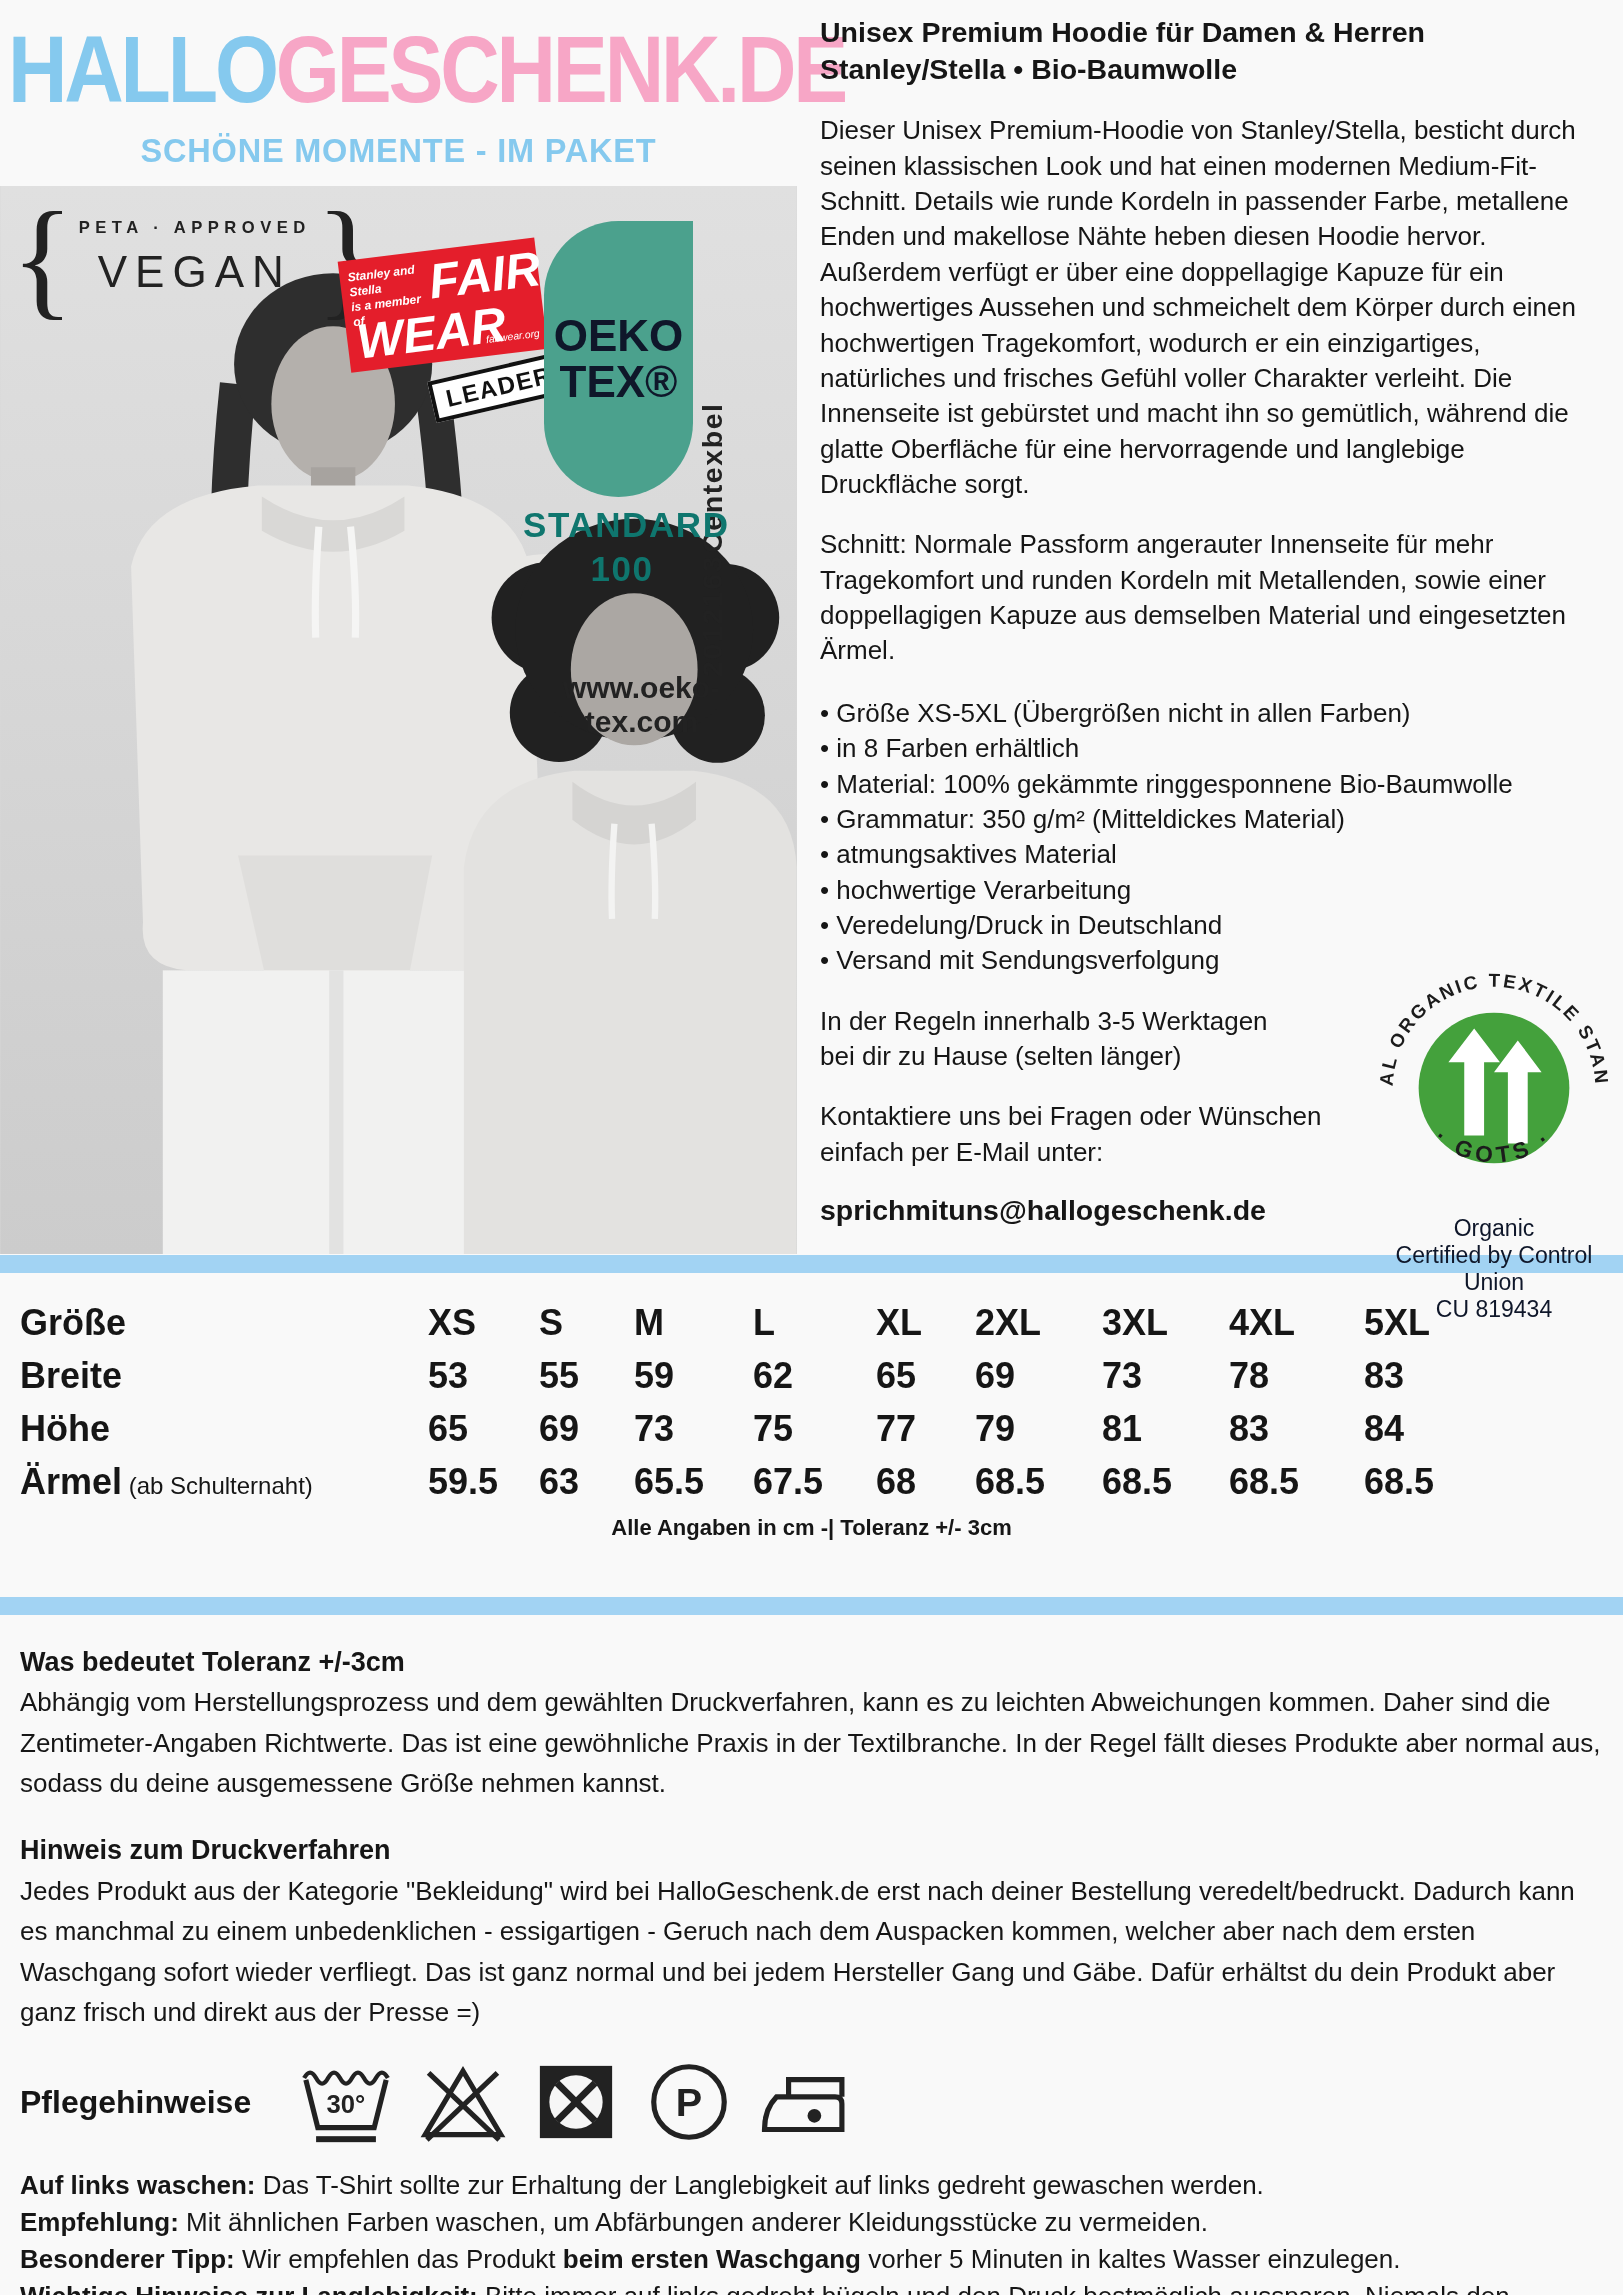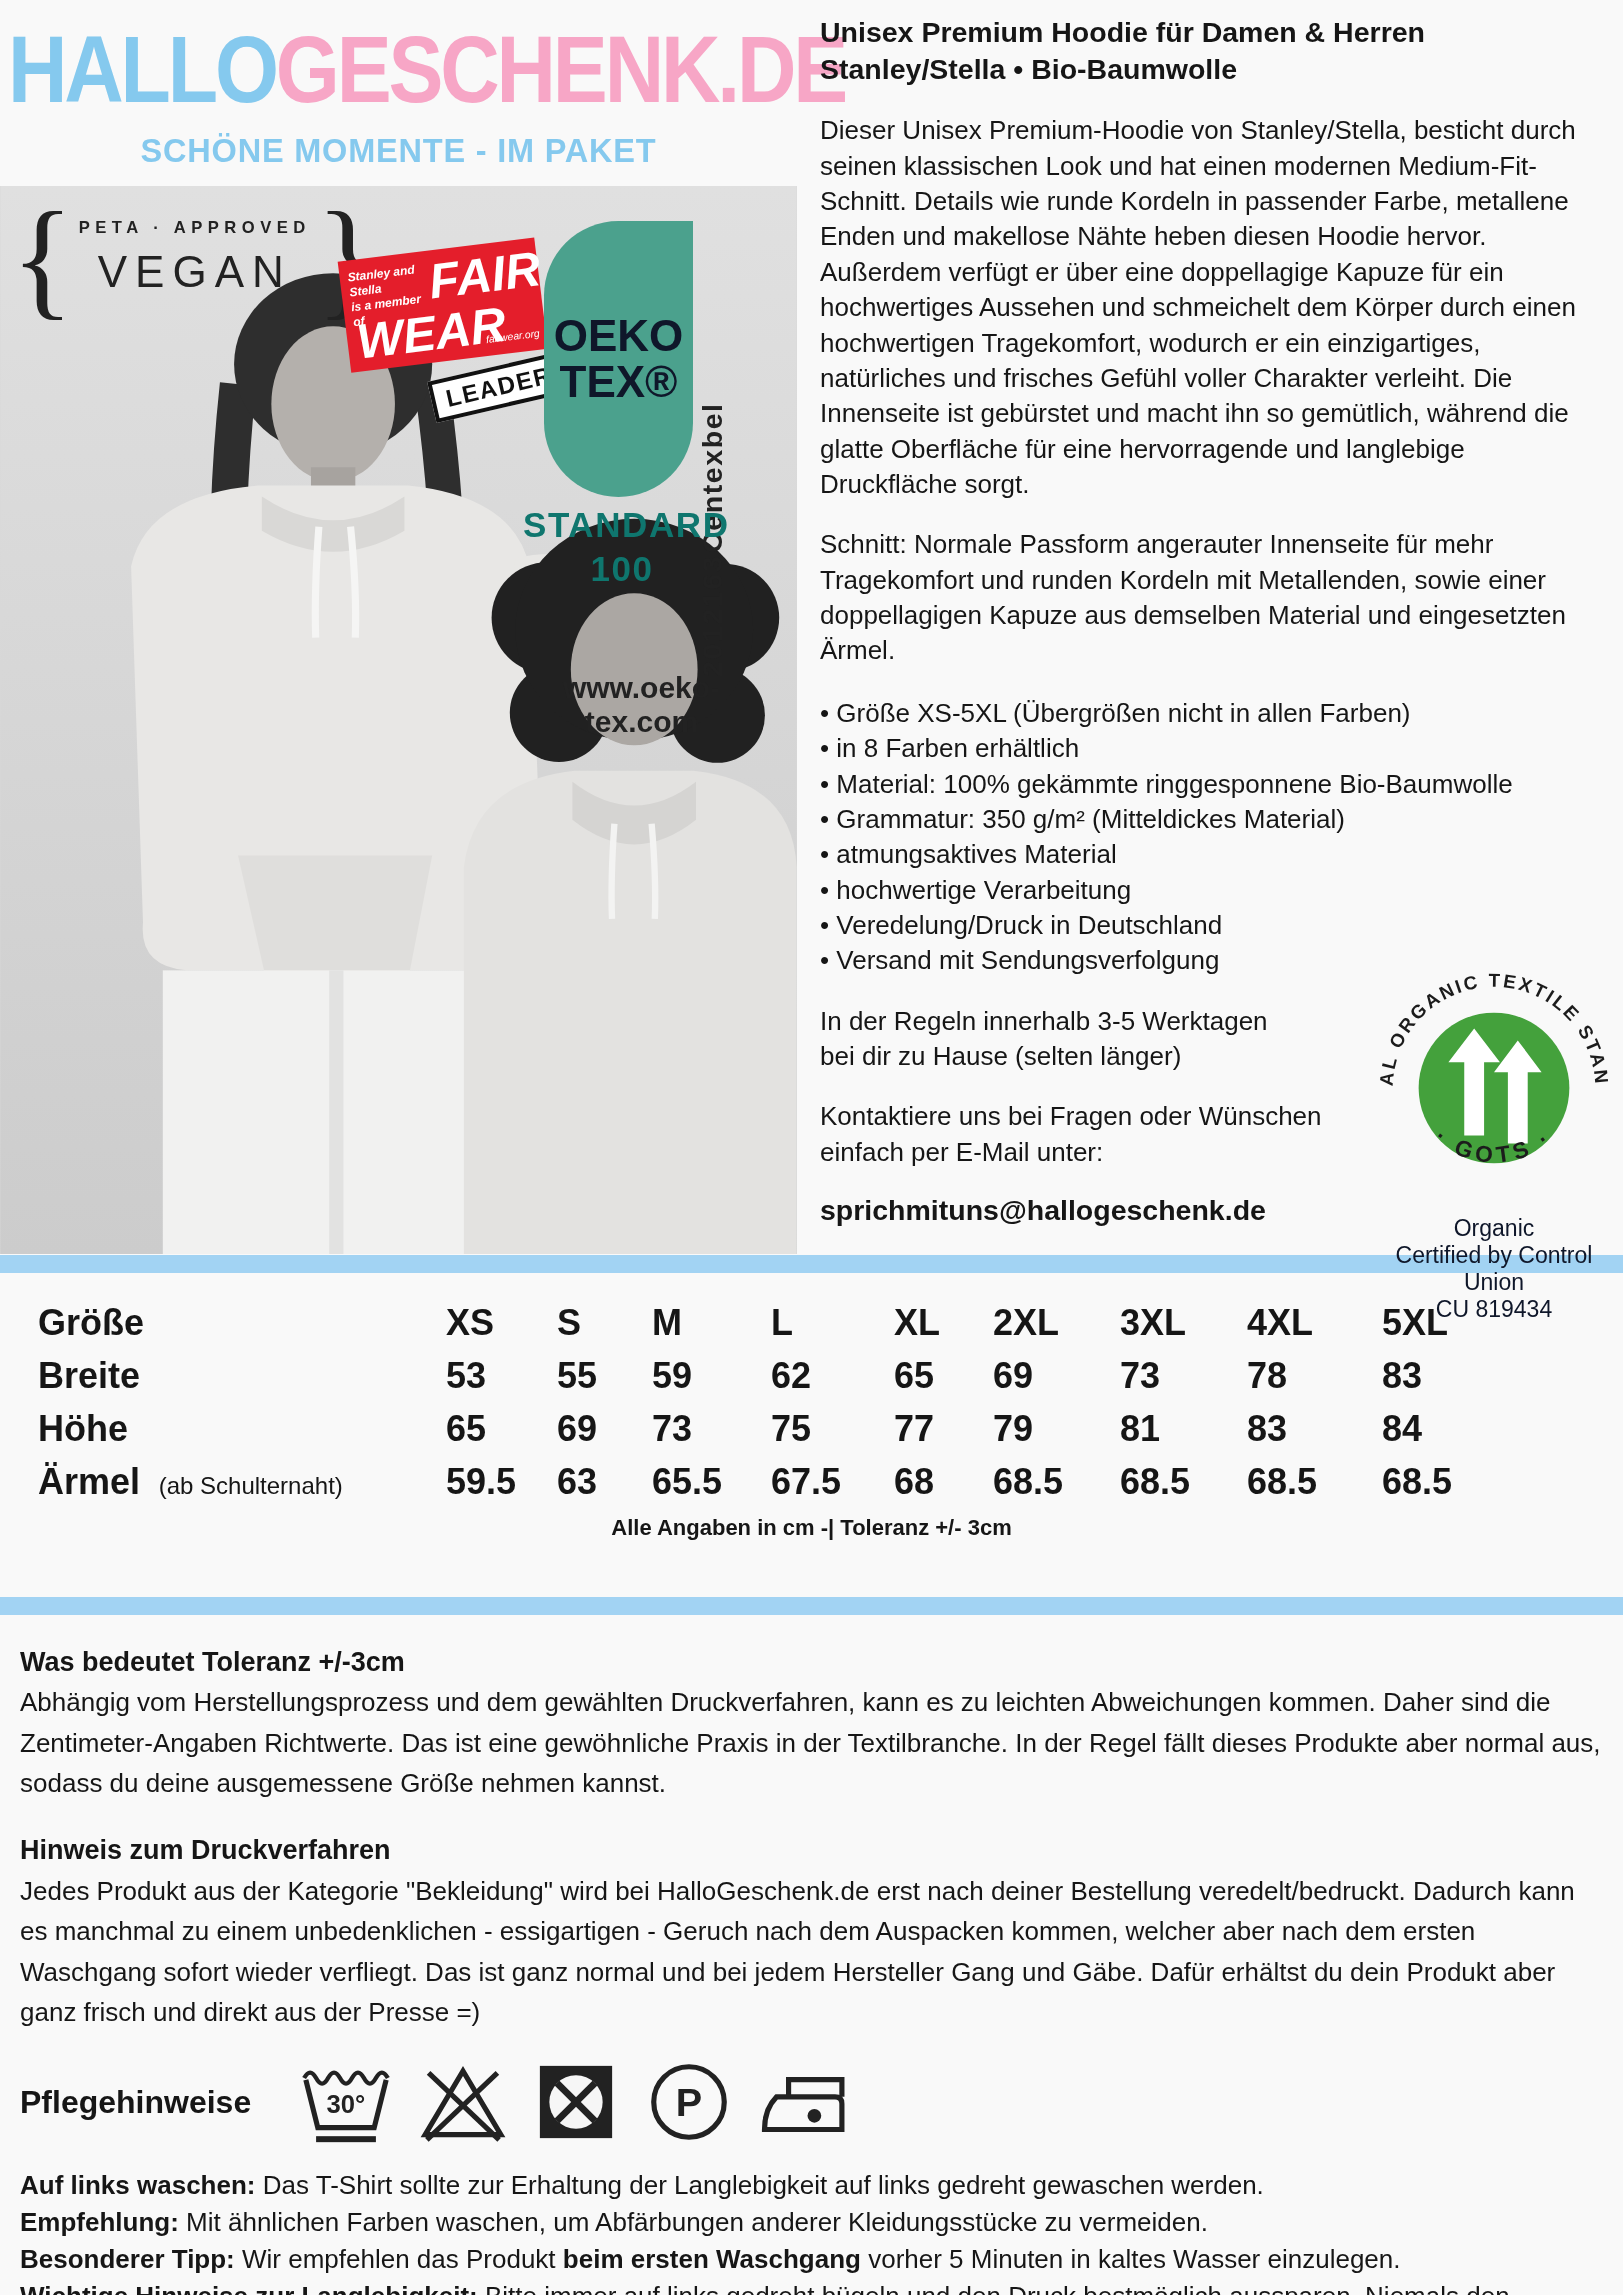--- a/index.html
+++ b/index.html
@@ -43,24 +43,24 @@
   .right{position:absolute;left:820px;top:14.3px;width:785px;height:1237px;}
   .title{font-weight:700;font-size:28.5px;line-height:1.3;}
   .body{margin:25px 0 0 0;font-size:26px;line-height:1.36;}
   .bullets{margin-top:27px;font-size:26px;line-height:1.36;}
   .narrow{max-width:555px;}
   .email{margin-top:24px;font-weight:700;font-size:28.5px;}
   .gots{position:absolute;left:555px;top:955px;width:238px;text-align:center;}
   .gots-cap{margin-top:4.8px;font-size:23px;line-height:1.18;color:#0f172a;}
   
   .bar{height:18px;background:#a2d3f3;}
-  .tablewrap{height:295px;padding:0 38px;}
+  .tablewrap{height:295px;padding:0 20px;}
   .size-table{display:grid;grid-template-columns:408px 111px 95px 119px 123px 99px 127px 127px 135px 1fr;
               margin-top:28.5px;font-size:36px;font-weight:700;row-gap:11px;align-items:baseline;}
-  .st-sub{font-size:24px;font-weight:400;margin-left:12px;}
+  .st-sub{font-size:24px;font-weight:400;}
   .note{margin-top:12.7px;text-align:center;font-size:22px;font-weight:700;}
   
   .sections{padding:0 20px;}
   .sec-h{margin:32px 0 0 0;font-size:27px;font-weight:700;}
   .sec-p{margin:4.8px 0 0 0;font-size:26px;line-height:1.55;}
   .care-row{margin-top:27px;display:flex;align-items:center;gap:27px;}
   .care-label{font-size:32px;font-weight:700;margin-right:20.6px;}
   .care-row svg{display:block;}
   .care-lines{margin-top:22px;font-size:26px;line-height:1.42;}
   .care-lines p{margin:0;}

